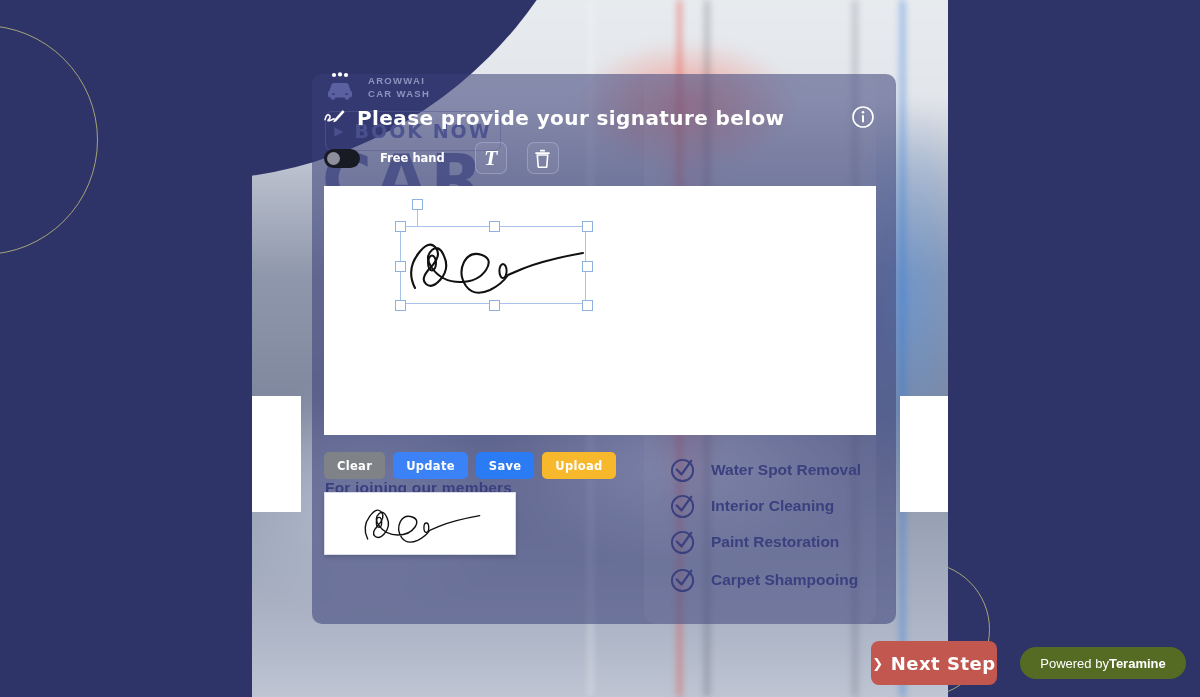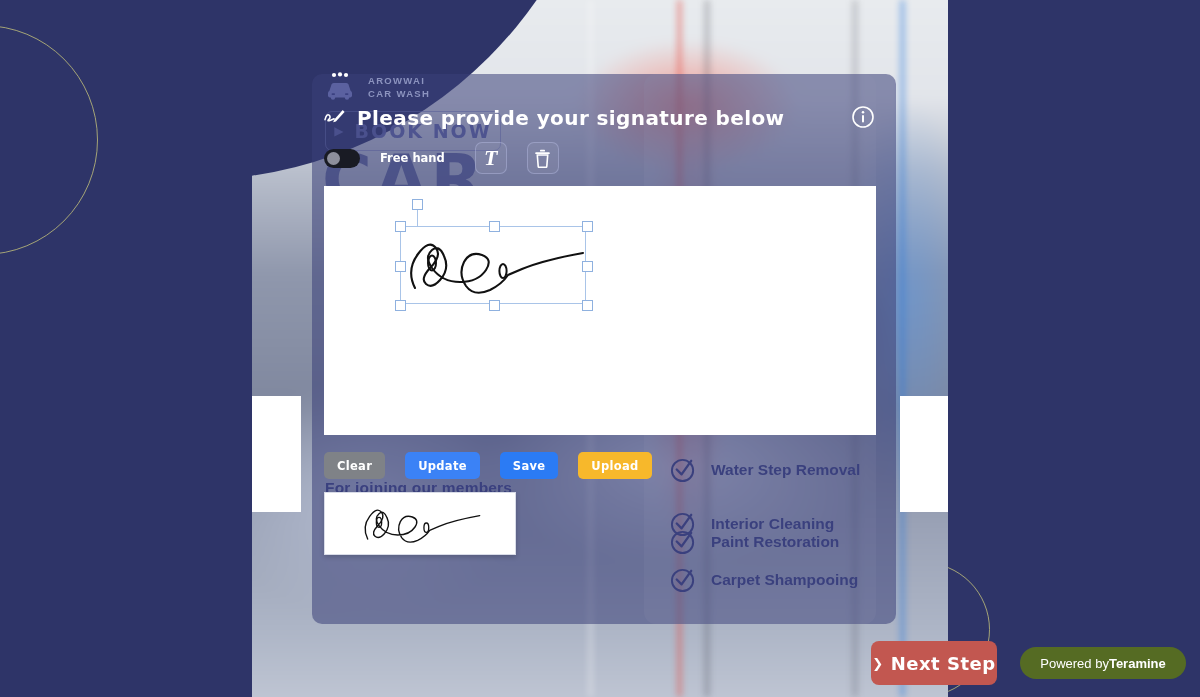--- a/index.html
+++ b/index.html
@@ -271,21 +271,21 @@
     left: 88px; top: 13px;
     width: 11px; height: 11px;
     background: #ffffff;
     border: 1px solid #8fb1df;
   }
 
   
   #actions {
     position: absolute;
     left: 12px; top: 392px;
-    display: flex; align-items: center; gap: 20px;
+    display: flex; align-items: center; gap: 8px;
   }
   .act-btn {
     height: 27px;
     padding: 0 13px;
     border: none;
     border-radius: 5px;
     font-size: 11.5px;
     font-weight: 800;
     color: #ffffff;
     font-family: "DejaVu Sans", sans-serif;
@@ -355,23 +355,23 @@
 
     <div class="site-white-panel" id="panel-left"></div>
     <div class="site-white-panel" id="panel-right"></div>
 
     <div id="site-services-card">
       <div class="service-row" style="top:382px">
         <svg class="service-check" viewBox="0 0 28 28">
           <circle cx="13" cy="15" r="11" fill="none" stroke="#3b4285" stroke-width="2"></circle>
           <path d="M7 14 L12 19 L22 5" fill="none" stroke="#3b4285" stroke-width="2.4" stroke-linecap="round" stroke-linejoin="round"></path>
         </svg>
-        <span class="service-label">Water Step Removal</span>
-      </div>
-      <div class="service-row" style="top:436px">
+        <span class="service-label">Water Spot Removal</span>
+      </div>
+      <div class="service-row" style="top:418px">
         <svg class="service-check" viewBox="0 0 28 28">
           <circle cx="13" cy="15" r="11" fill="none" stroke="#3b4285" stroke-width="2"></circle>
           <path d="M7 14 L12 19 L22 5" fill="none" stroke="#3b4285" stroke-width="2.4" stroke-linecap="round" stroke-linejoin="round"></path>
         </svg>
         <span class="service-label">Interior Cleaning</span>
       </div>
       <div class="service-row" style="top:454px">
         <svg class="service-check" viewBox="0 0 28 28">
           <circle cx="13" cy="15" r="11" fill="none" stroke="#3b4285" stroke-width="2"></circle>
           <path d="M7 14 L12 19 L22 5" fill="none" stroke="#3b4285" stroke-width="2.4" stroke-linecap="round" stroke-linejoin="round"></path>

